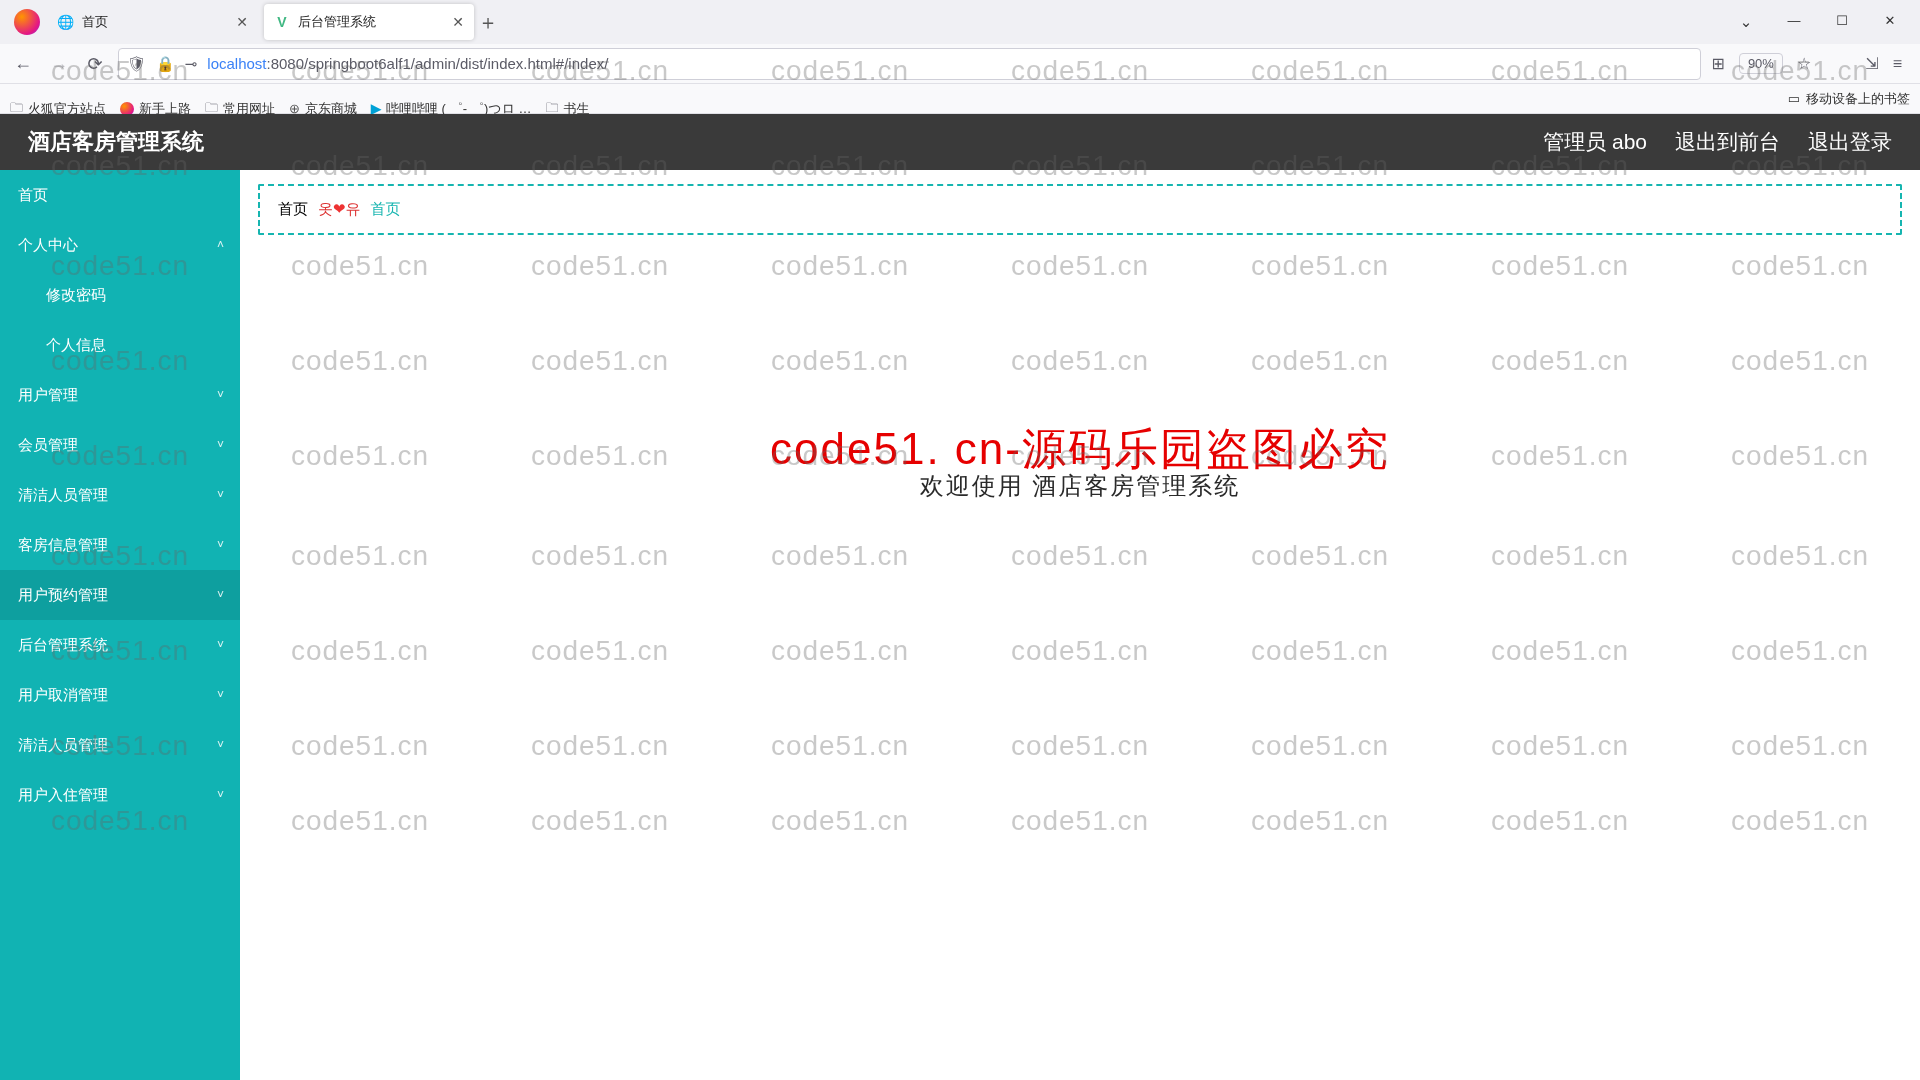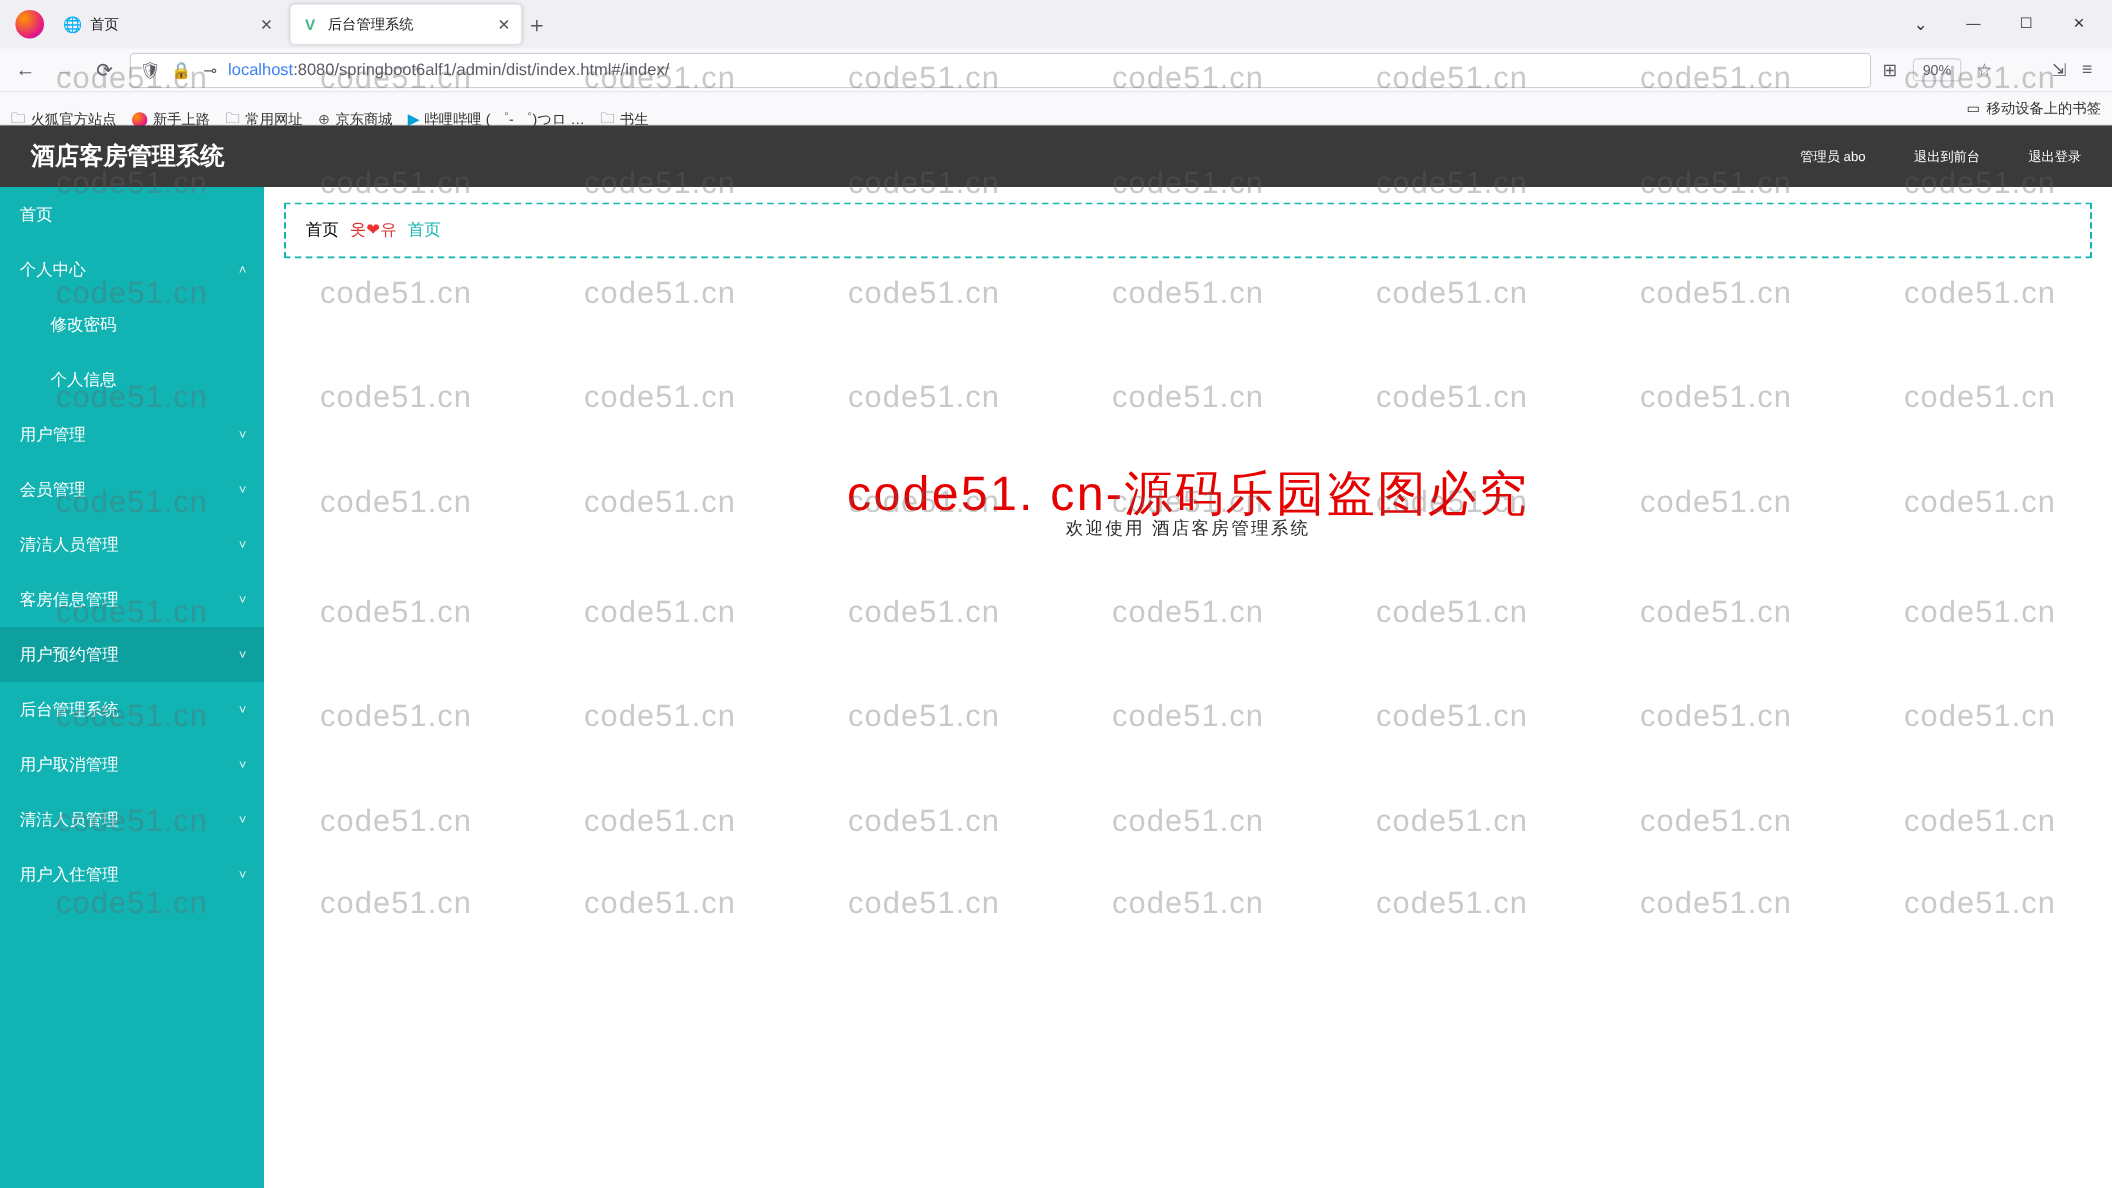--- a/index.html
+++ b/index.html
@@ -40,36 +40,36 @@
   .bm-folder::before { content: "🗀"; color: #5b5b66; }
   .bm-ffx { width: 14px; height: 14px; border-radius: 50%; background: radial-gradient(circle at 30% 30%, #ff9500, #e31587 70%, #7542e5); display: inline-block; }
   .bm-bili { color:#00a1d6; font-weight:bold; }
   .bm-jd { color:#555; }
   .bm-right { margin-left: auto; display:flex; align-items:center; gap:6px;}
 
   
   .app { position: relative; width: 100%; height: calc(1080px - 114px); }
   .app-header { height: 56px; background: #3a3a3a; color: #fff; display: flex; align-items: center; padding: 0 28px; }
   .app-title { font-size: 22px; font-weight: 600; }
-  .app-header-right { margin-left: auto; display: flex; gap: 44px; font-size: 12px; }
+  .app-header-right { margin-left: auto; display: flex; gap: 28px; font-size: 21px; }
 
   .app-body { display: flex; height: calc(100% - 56px); }
   .sidebar { width: 240px; background: #11b3b3; color: #fff; font-size: 15px; }
   .sidebar .menu-item { height: 50px; display: flex; align-items: center; padding: 0 18px; position: relative; cursor: pointer; }
   .sidebar .menu-item .chev { position: absolute; right: 16px; font-size: 12px; opacity: .85; }
   .sidebar .sub-item { padding-left: 46px; }
   .sidebar .menu-item.hover { background: #0e9f9f; }
   .cursor { position: absolute; width: 16px; height: 16px; pointer-events: none; }
   .cursor svg { width:16px; height:16px; }
 
   .content { flex: 1; padding: 14px 18px; background: #fff; position: relative; }
   .breadcrumb-box { border: 2px dashed #16b5b0; border-radius: 2px; padding: 14px 18px; font-size: 15px; display:flex; align-items:center; gap:10px; }
   .bc-emoji { }
   .bc-link { color: #16b5b0; }
-  .welcome { position: absolute; left: 50%; top: 300px; transform: translateX(-50%); font-size: 16px; letter-spacing: 2px; color: #2a2a2a; }
+  .welcome { position: absolute; left: 50%; top: 300px; transform: translateX(-50%); font-size: 24px; letter-spacing: 2px; color: #2a2a2a; }
   .big-red { position: absolute; left: 50%; top: 250px; transform: translateX(-50%); font-size: 44px; color: #e60000; font-weight: 500; letter-spacing: 2px; white-space: nowrap; }
 </style>
 </head>
 <body>
 
 <div class="watermark" id="wm">
     <div class="wm-row" style="top: 55px;">
       <span>code51.cn</span>
       <span>code51.cn</span>
       <span>code51.cn</span>

